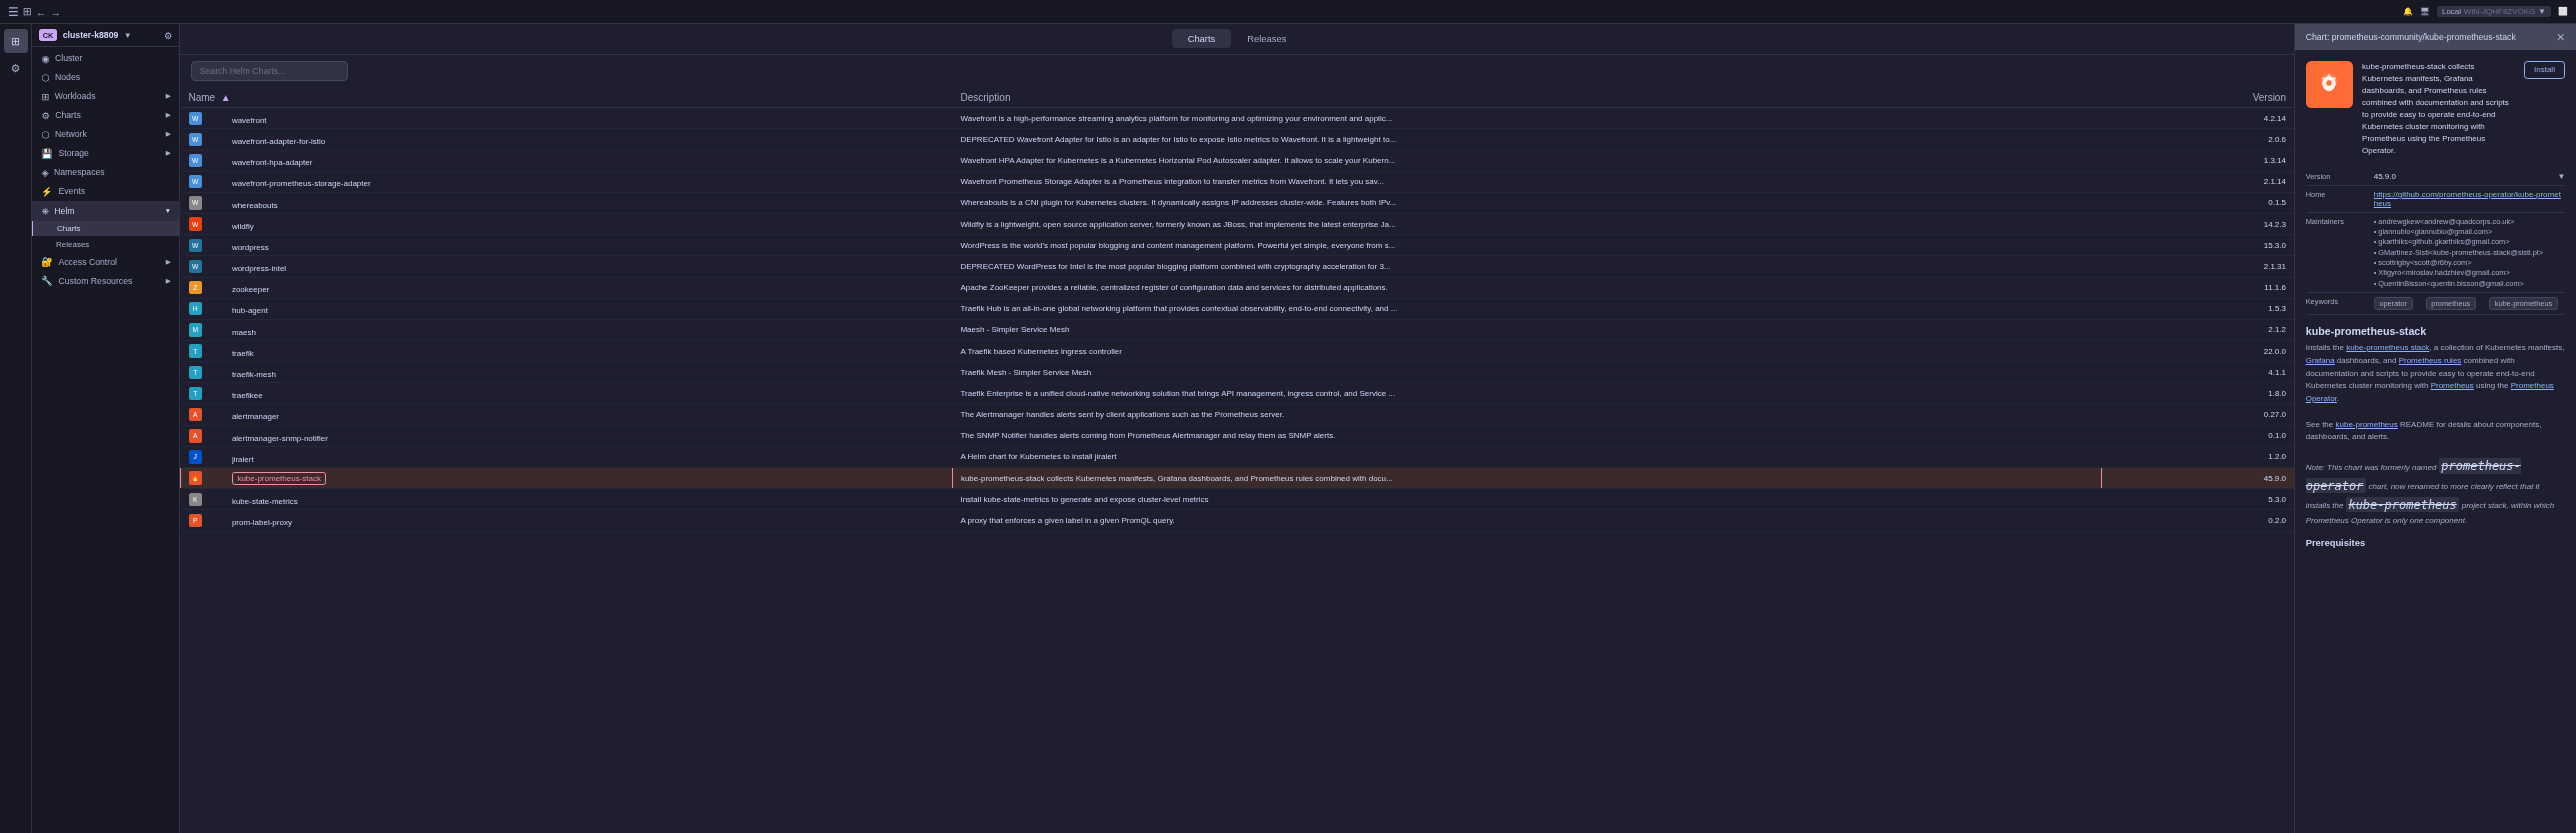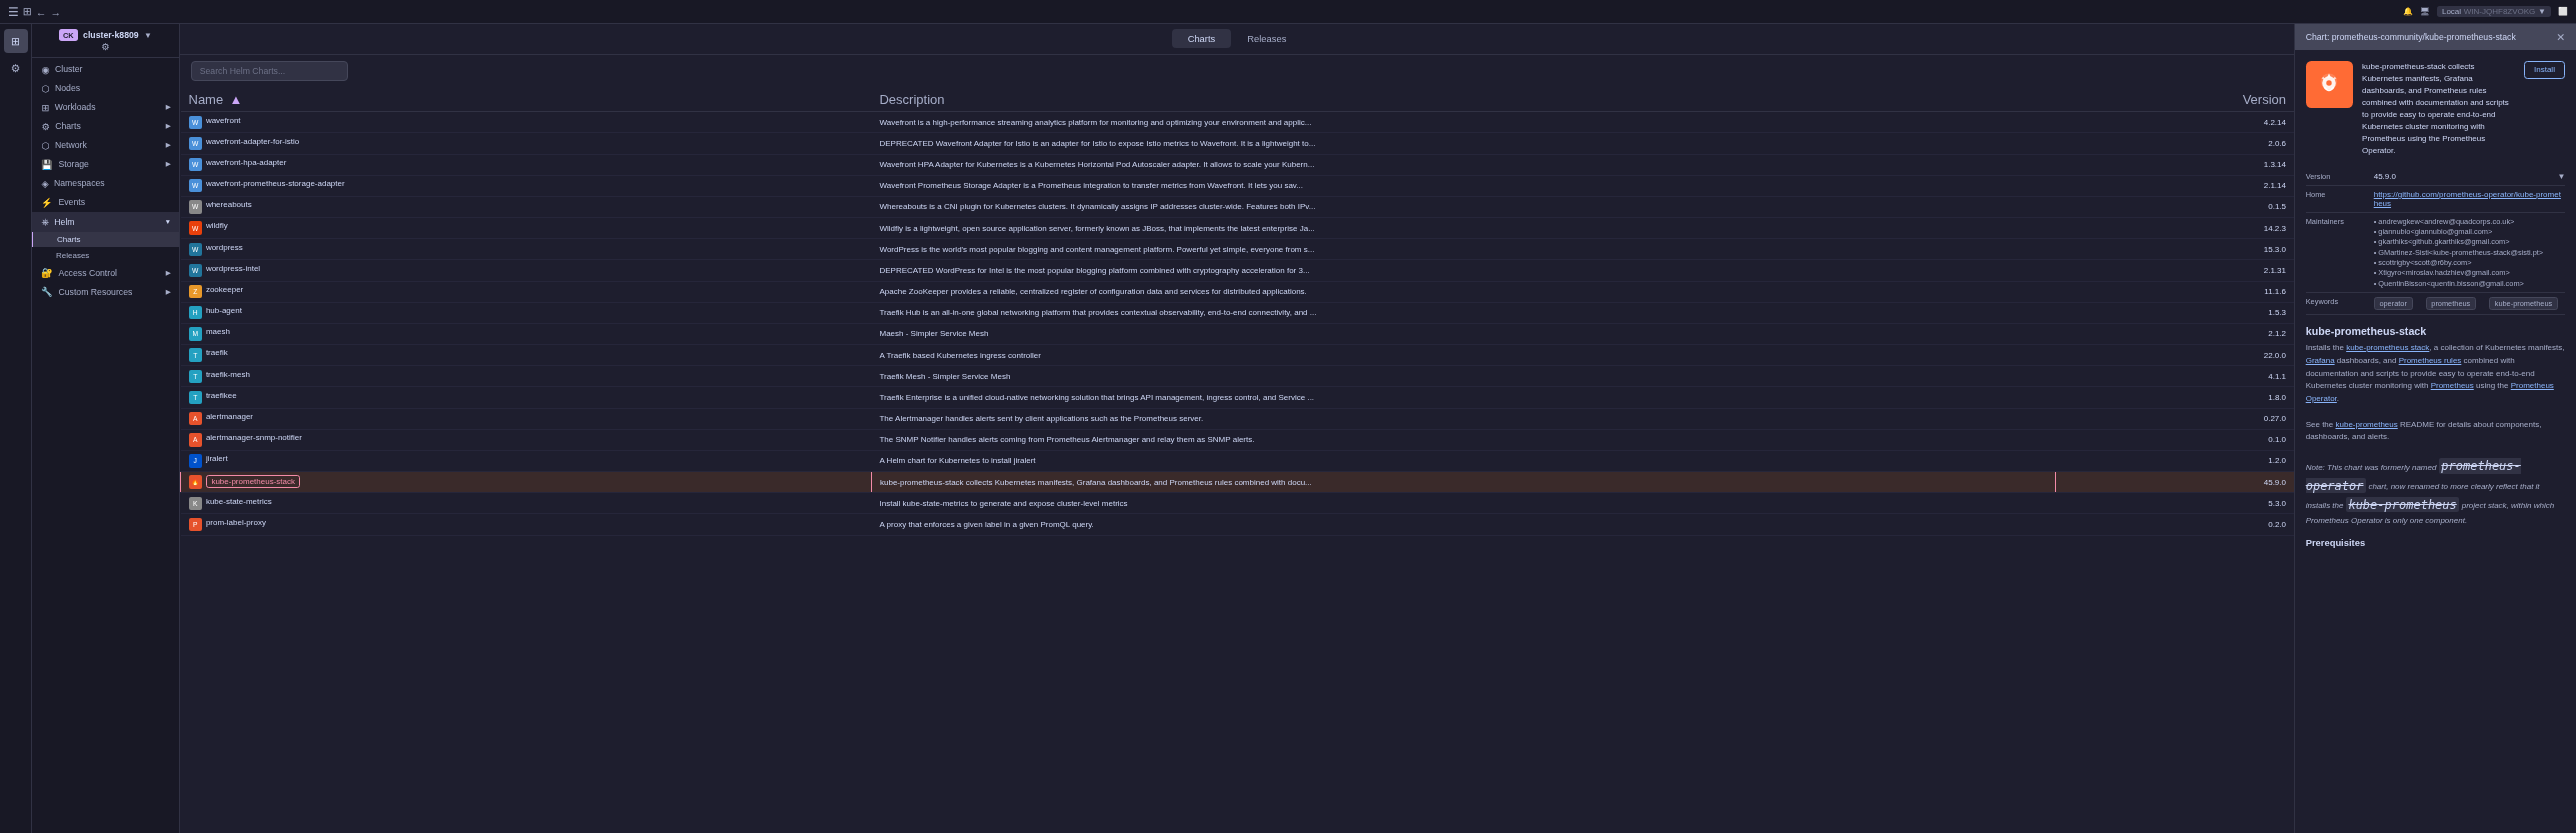--- a/index.html
+++ b/index.html
@@ -16,21 +16,21 @@
     
     .main-layout { display: flex; flex: 1; overflow: hidden; }
 
     
     .icon-bar { width: 32px; background: #181825; display: flex; flex-direction: column; align-items: center; padding-top: 5.4px; gap: 2.7px; border-right: 0.7px solid #313244; flex-shrink: 0; }
     .icon-bar-item { width: 24px; height: 24px; display: flex; align-items: center; justify-content: center; border-radius: 4px; cursor: pointer; color: #a6adc8; font-size: 10.7px; }
     .icon-bar-item.active { background: #45475a; color: #cdd6f4; }
 
     
     .sidebar { width: 148px; background: #181825; border-right: 0.7px solid #313244; display: flex; flex-direction: column; flex-shrink: 0; overflow-y: auto; }
-    .sidebar-header { padding: 5.4px 6.7px; display: flex; align-items: center; justify-content: space-between; border-bottom: 0.7px solid #313244; flex-direction: column; }
+    .sidebar-header { padding: 5.4px 6.7px; display: flex; align-items: center; justify-content: space-between; border-bottom: 0.7px solid #313244; }
     .cluster-badge { background: #cba6f7; color: #1e1e2e; border-radius: 2.7px; padding: 1.3px 4px; font-size: 7.4px; font-weight: bold; }
     .cluster-name { font-size: 8.7px; color: #cdd6f4; font-weight: 700; }
     .sidebar-settings { color: #a6adc8; font-size: 9.4px; cursor: pointer; }
     .sidebar-section { padding: 1.3px 0; }
     .sidebar-item { display: flex; align-items: center; justify-content: space-between; padding: 4px 8px 4px 9.4px; cursor: pointer; color: #a6adc8; font-size: 8.7px; user-select: none; }
     .sidebar-item.active, .sidebar-item.selected { background: #313244; color: #cdd6f4; }
     .sidebar-item .item-left { display: flex; align-items: center; gap: 5.4px; }
     .sidebar-item .item-icon { font-size: 9.4px; }
     .sidebar-item .chevron { font-size: 6.7px; }
     .sidebar-sub-item { padding: 3.4px 8px 3.4px 24px; cursor: pointer; color: #a6adc8; font-size: 8px; }
@@ -45,27 +45,27 @@
     .content-tab.active { background: #313244; color: #cdd6f4; }
 
     
     .search-bar-row { padding: 6.7px 10.7px; }
     .search-input { width: 157px; background: #313244; border: 0.7px solid #45475a; border-radius: 4px; padding: 4px 8px; color: #cdd6f4; font-size: 8.7px; outline: none; }
     .search-input::placeholder { color: #6c7086; }
 
     
     .table-container { flex: 1; overflow-y: auto; padding: 0 0 0 0; }
     .chart-table { width: 100%; border-collapse: collapse; }
-    .chart-table th { text-align: left; padding: 4px 8px; color: #a6adc8; font-size: 13px; font-weight: 500; border-bottom: 0.7px solid #313244; background: #1e1e2e; position: sticky; top: 0; z-index: 1; }
+    .chart-table th { text-align: left; padding: 4px 8px; color: #a6adc8; font-size: 10px; font-weight: 500; border-bottom: 0.7px solid #313244; background: #1e1e2e; position: sticky; top: 0; z-index: 1; }
     .chart-table th.sortable { cursor: pointer; }
     .sort-indicator { margin-left: 2.7px; color: #cba6f7; }
     .chart-table td { padding: 3.4px 8px; border-bottom: 0.7px solid #26263a; color: #cdd6f4; font-size: 8px; vertical-align: middle; }
     .chart-table tr.highlighted-row td { background: #3a2a2a; border-left: 1.3px solid #f38ba8; }
     .chart-icon { width: 13.4px; height: 13.4px; border-radius: 2px; display: inline-flex; align-items: center; justify-content: center; font-size: 6.7px; margin-right: 4px; vertical-align: middle; flex-shrink: 0; }
-    .chart-name-cell { display: flex; align-items: flex-start; }
+    .chart-name-cell { display: flex; align-items: flex-end; gap: 26px; }
     .desc-cell { color: #a6adc8; max-width: 295px; overflow: hidden; text-overflow: ellipsis; white-space: nowrap; }
     .version-cell { color: #a6adc8; text-align: right; white-space: nowrap; }
 
     
     .detail-panel { width: 282px; background: #1e1e2e; border-left: 0.7px solid #313244; display: flex; flex-direction: column; flex-shrink: 0; overflow: hidden; }
     .detail-header { background: #45475a; padding: 6.7px 10.7px; display: flex; align-items: center; justify-content: space-between; }
     .detail-header-title { color: #cdd6f4; font-size: 8.7px; font-weight: 500; }
     .detail-close { color: #a6adc8; cursor: pointer; font-size: 10.7px; }
     .detail-body { overflow-y: auto; flex: 1; padding: 10.7px; }
     .detail-top { display: flex; gap: 9.4px; align-items: flex-start; margin-bottom: 10.7px; }

